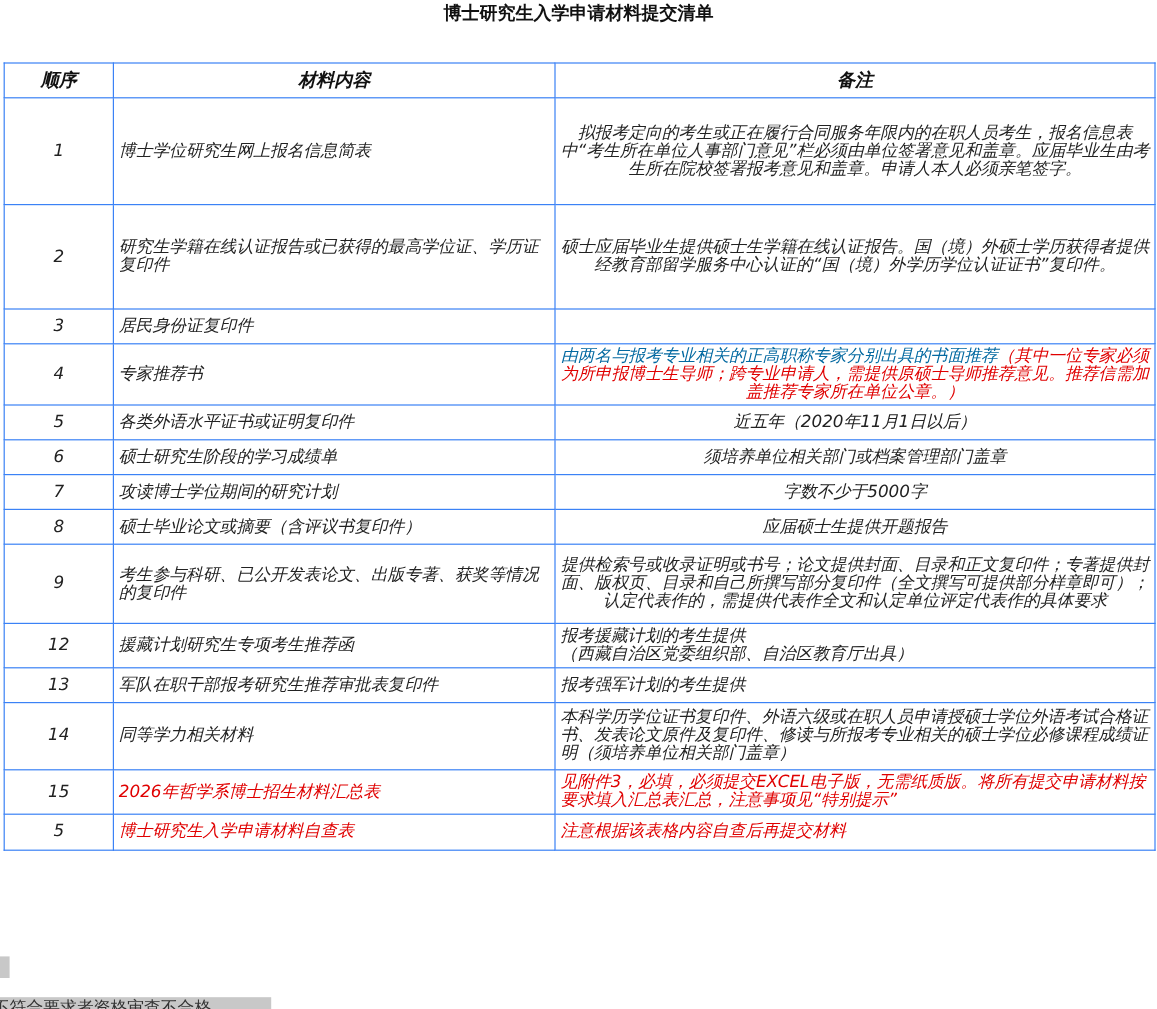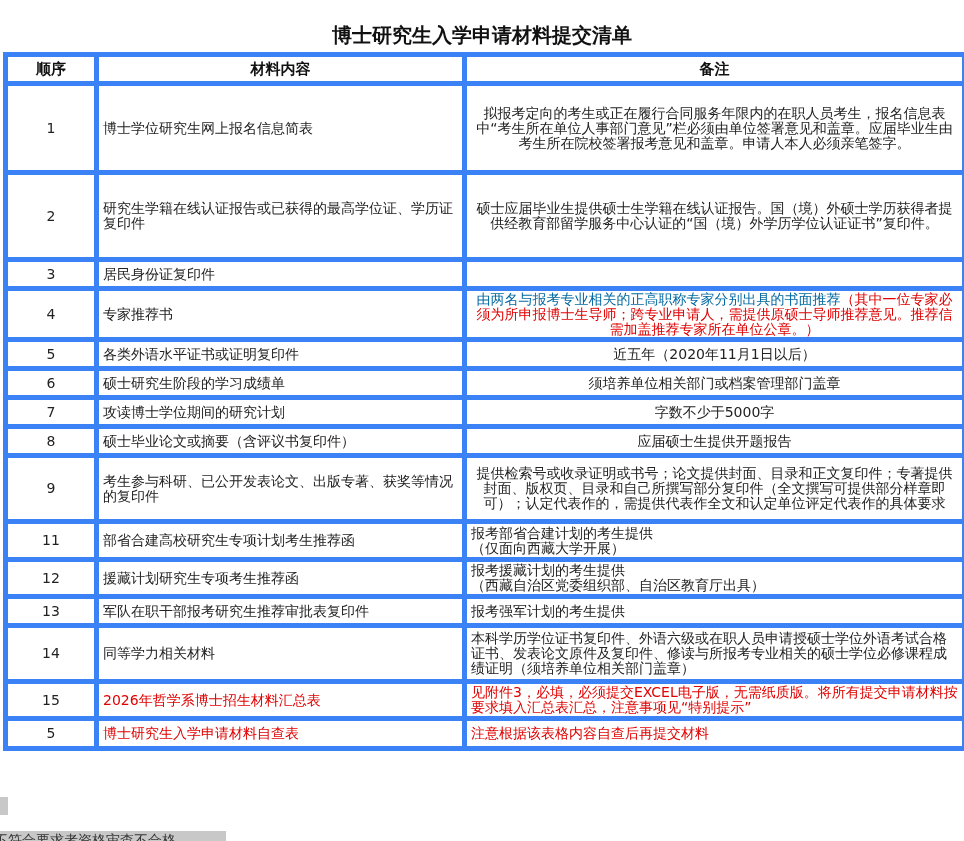--- a/index.html
+++ b/index.html
@@ -1,23 +1,23 @@
 <!DOCTYPE html>
 <html><head>
 <meta charset="utf-8">
 <style>
   html, body { margin: 0; padding: 0; background: #ffffff; }
   body { width: 964px; height: 841px; position: relative; overflow: hidden;
          font-family: "DejaVu Sans", "Liberation Sans", sans-serif; color: #222; }
-  .title { position: absolute; left: 0; top: 22px; width: 964px; text-align: center;
-           font-size: 20px; font-weight: bold; color: #111; letter-spacing: 0px; }
+  .title { position: absolute; left: 0; top: 2px; width: 964px; text-align: center;
+           font-size: 15px; font-weight: bold; color: #111; letter-spacing: 0px; }
   table.list { position: absolute; left: 3px; top: 52px; width: 959px;
                border-collapse: collapse; table-layout: fixed; }
-  table.list td, table.list th { border: 5px solid #3b82f6; padding: 0 4px; font-size: 14px;
-               line-height: 15px; vertical-align: middle; overflow: hidden; }
+  table.list td, table.list th { border: 1px solid #3b82f6; padding: 0 4px; font-size: 14px;
+               line-height: 15px; vertical-align: middle; overflow: hidden; font-style: italic; }
   table.list th { font-weight: bold; font-size: 15px; text-align: center; color: #111; }
   .c-no { width: 83px; text-align: center; }
   .c-item { width: 360px; text-align: left; }
   .c-note { text-align: center; }
   .left { text-align: left !important; }
   .red { color: #e00000; }
   .black { color: #0369a1; }
   .gray-block { position: absolute; left: 0; top: 797px; width: 8px; height: 18px; background: #c8c8c8; }
   .footer-line { position: absolute; left: 0; top: 831px; width: 226px; height: 12px;
                  background: #c8c8c8; font-size: 14px; line-height: 14px; color: #333;
@@ -92,28 +92,20 @@
     <td class="c-note">应届硕士生提供开题报告</td>
   </tr>
 
   <tr style="height:66px">
     <td class="c-no">9</td>
     <td class="c-item">考生参与科研、已公开发表论文、出版专著、获奖等情况的复印件</td>
     <td class="c-note">提供检索号或收录证明或书号；论文提供封面、目录和正文复印件；专著提供封面、版权页、目录和自己所撰写部分复印件（全文撰写可提供部分样章即可）；认定代表作的，需提供代表作全文和认定单位评定代表作的具体要求</td>
   </tr>
 
 
-  <tr style="height:38px">
-    <td class="c-no">11</td>
-    <td class="c-item left">部省合建高校研究生专项计划考生推荐函</td>
-    <td class="c-note left">
-      <div>报考部省合建计划的考生提供</div>
-      <div>（仅面向西藏大学开展）</div>
-    </td>
-  </tr>
 
   <tr style="height:37px">
     <td class="c-no">12</td>
     <td class="c-item left">援藏计划研究生专项考生推荐函</td>
     <td class="c-note left">
       <div>报考援藏计划的考生提供</div>
       <div>（西藏自治区党委组织部、自治区教育厅出具）</div>
     </td>
   </tr>
 

